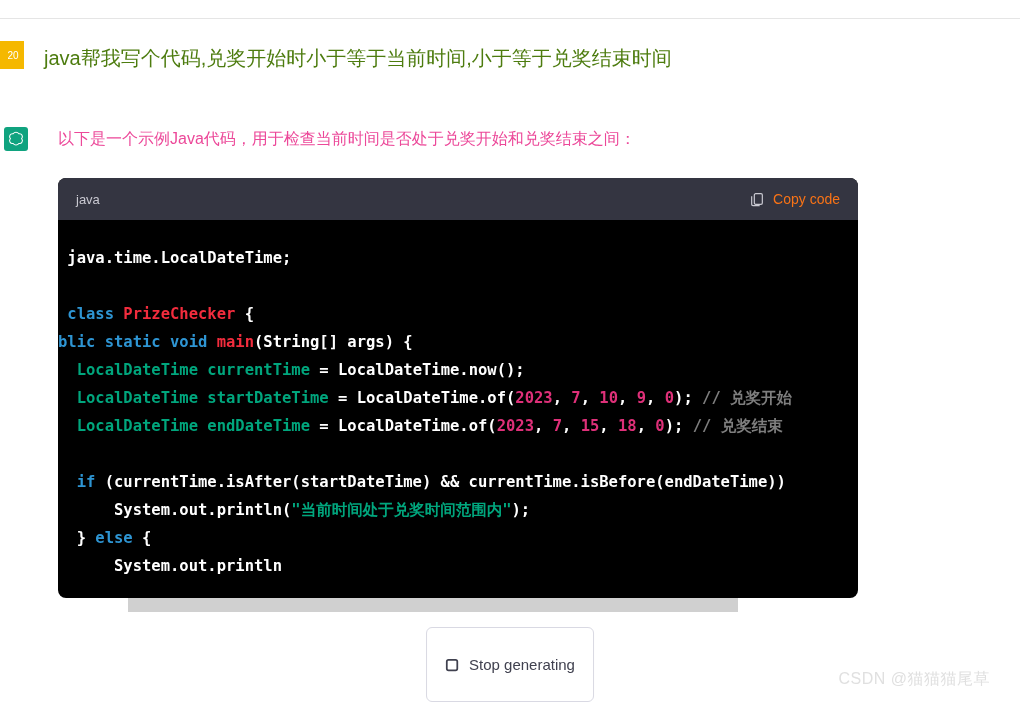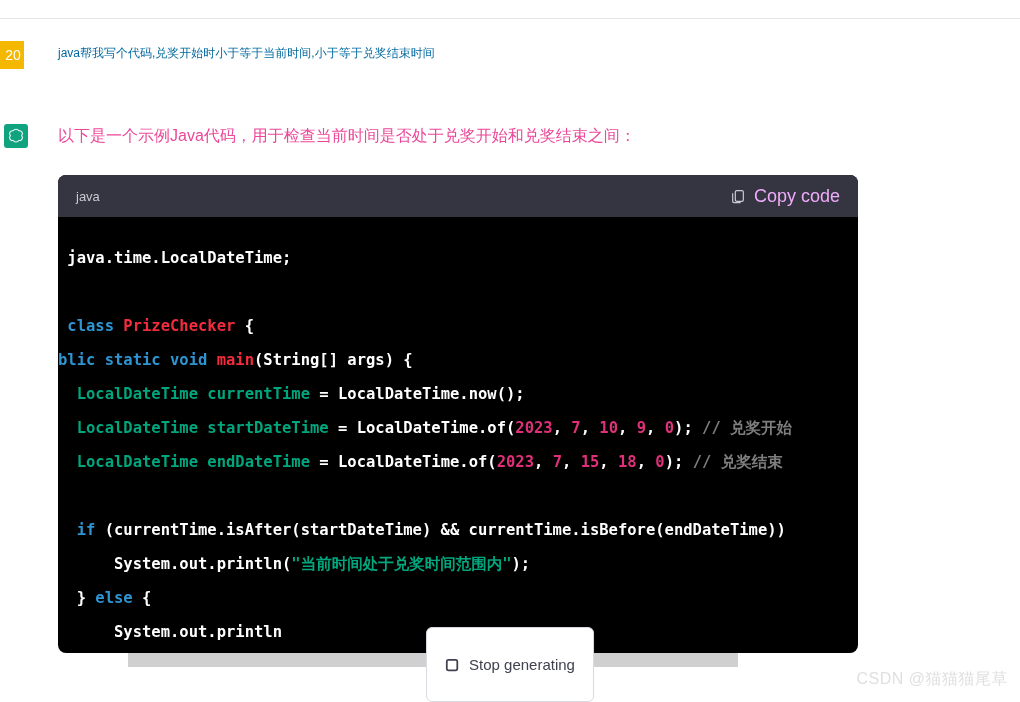--- a/index.html
+++ b/index.html
@@ -23,32 +23,32 @@
     .user-section {
       display: flex;
       align-items: flex-start;
       padding: 22px 0 0 0;
     }
     .badge {
       width: 24px;
       height: 28px;
       background: #f5b800;
       color: #fff;
-      font-size: 14px;
+      font-size: 10px;
       font-weight: 500;
       display: flex;
       align-items: center;
       justify-content: center;
       margin-left: 0;
       padding-left: 2px;
     }
     .user-text {
-      margin-left: 34px;
-      font-size: 12px;
-      color: #0369a1;
+      margin-left: 20px;
+      font-size: 20px;
+      color: #4d7c0f;
       padding-top: 4px;
     }
     .assistant-section {
       padding: 55px 0 0 0;
       position: relative;
     }
     .ai-icon {
       position: absolute;
       left: 4px;
       top: 55px;
@@ -91,36 +91,36 @@
       gap: 37px;
     }
     .code-lang {
       color: #c9c9d1;
       font-size: 13px;
     }
     .copy-btn {
       display: flex;
       align-items: center;
       gap: 8px;
-      color: #f0abfc;
-      font-size: 18px;
+      color: #f97316;
+      font-size: 14px;
       cursor: pointer;
     }
     .copy-btn svg {
       width: 16px;
       height: 16px;
       stroke: #c9c9d1;
       fill: none;
       stroke-width: 1.8;
     }
     .code-content {
-      padding: 24px 0 4px 0;
+      padding: 24px 0 18px 0;
       font-family: "Consolas", "Monaco", monospace;
       font-size: 15.5px;
-      line-height: 34px;
+      line-height: 28px;
       white-space: pre;
       overflow: hidden;
       color: #e8e8e8;
       font-weight: 600;
     }
     .tk-white { color: #ffffff; }
     .tk-blue { color: #2e95d3; }
     .tk-red { color: #f22c3d; }
     .tk-cyan { color: #00a67d; }
     .tk-num { color: #df3079; }
@@ -153,21 +153,21 @@
     .stop-btn svg {
       width: 14px;
       height: 14px;
       stroke: #40414f;
       fill: none;
       stroke-width: 2;
     }
     .watermark {
       position: absolute;
       bottom: 12px;
-      right: 12px;
+      right: 30px;
       color: #e0e0e0;
       font-size: 16px;
       letter-spacing: 0.5px;
     }
   </style>
 </head>
 <body>
 
 <div class="top-divider"></div>
 

